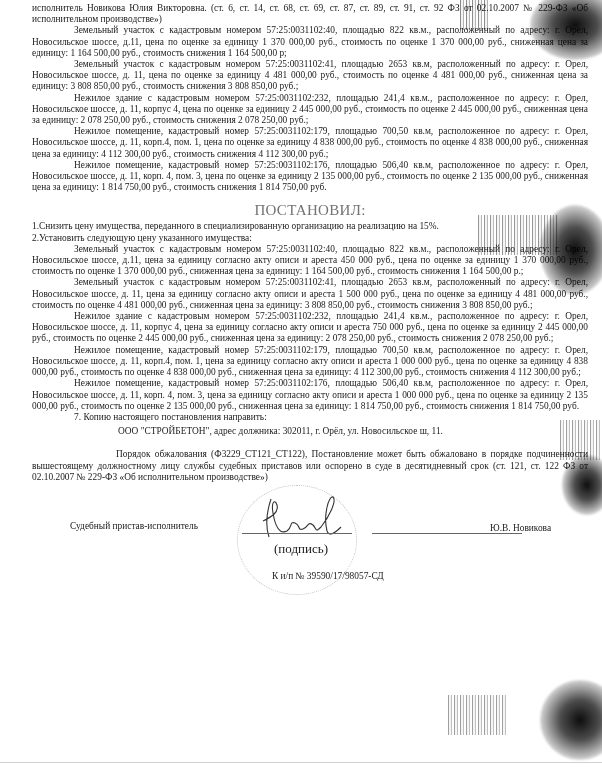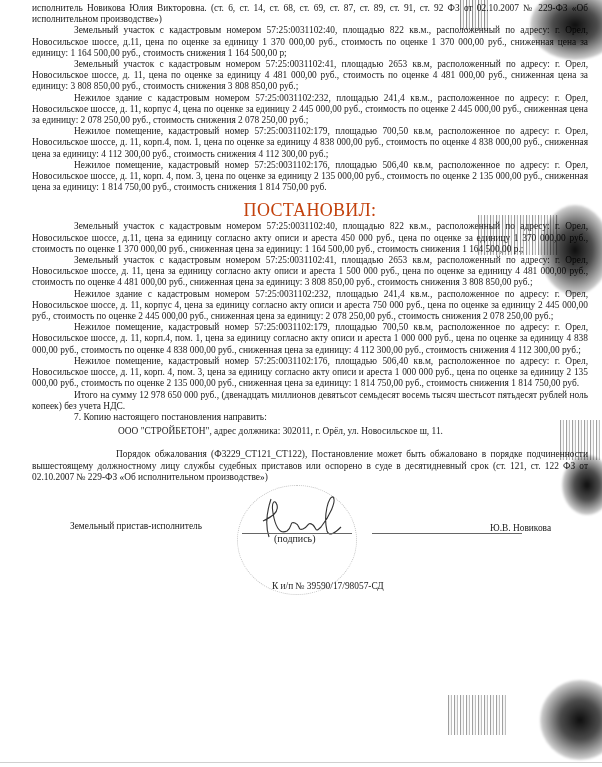--- a/index.html
+++ b/index.html
@@ -9,33 +9,33 @@
     font-family: "Liberation Serif", "DejaVu Serif", serif;
   }
   .page {
     position: absolute; left: 32px; top: 3px; width: 556px;
     font-size: 9.4px; line-height: 11.2px; text-align: justify;
   }
   .p { margin: 0; }
   .indent { text-indent: 42px; }
   .center-ind { text-indent: 82px; }
   .heading {
-    text-align: center; font-size: 18px; line-height: 18px;
-    margin: 8px 0 2px 0; letter-spacing: 0.3px; color: #c2410c;
+    text-align: center; font-size: 15px; line-height: 18px;
+    margin: 8px 0 2px 0; letter-spacing: 0.3px; color: #737373;
   }
   .addr { padding-left: 86px; margin-top: 3px; }
   .gap { height: 12px; }
   .appeal { text-indent: 84px; }
   .sig-row { position: relative; height: 70px; margin-top: 6px; }
   .sig-title { position: absolute; left: 38px; top: 32px; }
   .sig-line1 { position: absolute; left: 210px; top: 44px; width: 110px; border-top: 1px solid #666; }
   .sig-line2 { position: absolute; left: 340px; top: 44px; width: 150px; border-top: 1px solid #666; }
-  .sig-caption { position: absolute; left: 242px; top: 44px; font-size: 10px; }
+  .sig-caption { position: absolute; left: 242px; top: 54px; font-size: 13px; }
   .sig-name { position: absolute; left: 458px; top: 34px; }
-  .case-no { position: absolute; left: 240px; top: 92px; }
+  .case-no { position: absolute; left: 240px; top: 82px; }
   .stamp {
     position: absolute; left: 205px; top: -4px; width: 118px; height: 108px;
     border: 1.5px dotted #b8b8b8; border-radius: 50%; opacity: 0.85;
   }
   .signature { position: absolute; left: 225px; top: 2px; }
   .noise {
     position: absolute; pointer-events: none;
     background: repeating-linear-gradient(90deg, rgba(0,0,0,0.75) 0 1px, rgba(0,0,0,0.08) 1px 3px, rgba(0,0,0,0.5) 3px 4px, transparent 4px 6px);
     filter: blur(0.6px);
   }
@@ -56,42 +56,43 @@
     <p class="p indent">Земельный участок с кадастровым номером 57:25:0031102:40, площадью 822 кв.м., расположенный по адресу: г. Орел, Новосильское шоссе, д.11, цена по оценке за единицу 1 370 000,00 руб., стоимость по оценке 1 370 000,00 руб., сниженная цена за единицу: 1 164 500,00 руб., стоимость снижения 1 164 500,00 р;</p>
     <p class="p indent">Земельный участок с кадастровым номером 57:25:0031102:41, площадью 2653 кв.м, расположенный по адресу: г. Орел, Новосильское шоссе, д. 11, цена по оценке за единицу 4 481 000,00 руб., стоимость по оценке 4 481 000,00 руб., сниженная цена за единицу: 3 808 850,00 руб., стоимость снижения 3 808 850,00 руб.;</p>
     <p class="p indent">Нежилое здание с кадастровым номером 57:25:0031102:232, площадью 241,4 кв.м., расположенное по адресу: г. Орел, Новосильское шоссе, д. 11, корпус 4, цена по оценке за единицу 2 445 000,00 руб., стоимость по оценке 2 445 000,00 руб., сниженная цена за единицу: 2 078 250,00 руб., стоимость снижения 2 078 250,00 руб.;</p>
     <p class="p indent">Нежилое помещение, кадастровый номер 57:25:0031102:179, площадью 700,50 кв.м, расположенное по адресу: г. Орел, Новосильское шоссе, д. 11, корп.4, пом. 1, цена по оценке за единицу 4 838 000,00 руб., стоимость по оценке 4 838 000,00 руб., сниженная цена за единицу: 4 112 300,00 руб., стоимость снижения 4 112 300,00 руб.;</p>
     <p class="p indent">Нежилое помещение, кадастровый номер 57:25:0031102:176, площадью 506,40 кв.м, расположенное по адресу: г. Орел, Новосильское шоссе, д. 11, корп. 4, пом. 3, цена по оценке за единицу 2 135 000,00 руб., стоимость по оценке 2 135 000,00 руб., сниженная цена за единицу: 1 814 750,00 руб., стоимость снижения 1 814 750,00 руб.</p>
   </div>
 
 
   <div class="heading">ПОСТАНОВИЛ:</div>
 
+  <p class="p">1.Снизить цену имущества, переданного в специализированную организацию на реализацию на 15%.</p>
+  <p class="p">2.Установить следующую цену указанного имущества:</p>
 
   <div>
     <p class="p indent">Земельный участок с кадастровым номером 57:25:0031102:40, площадью 822 кв.м., расположенный по адресу: г. Орел, Новосильское шоссе, д.11, цена за единицу согласно акту описи и ареста 450 000 руб., цена по оценке за единицу 1 370 000,00 руб., стоимость по оценке 1 370 000,00 руб., сниженная цена за единицу: 1 164 500,00 руб., стоимость снижения 1 164 500,00 р.;</p>
     <p class="p indent">Земельный участок с кадастровым номером 57:25:0031102:41, площадью 2653 кв.м, расположенный по адресу: г. Орел, Новосильское шоссе, д. 11, цена за единицу согласно акту описи и ареста 1 500 000 руб., цена по оценке за единицу 4 481 000,00 руб., стоимость по оценке 4 481 000,00 руб., сниженная цена за единицу: 3 808 850,00 руб., стоимость снижения 3 808 850,00 руб.;</p>
     <p class="p indent">Нежилое здание с кадастровым номером 57:25:0031102:232, площадью 241,4 кв.м., расположенное по адресу: г. Орел, Новосильское шоссе, д. 11, корпус 4, цена за единицу согласно акту описи и ареста 750 000 руб., цена по оценке за единицу 2 445 000,00 руб., стоимость по оценке 2 445 000,00 руб., сниженная цена за единицу: 2 078 250,00 руб., стоимость снижения 2 078 250,00 руб.;</p>
     <p class="p indent">Нежилое помещение, кадастровый номер 57:25:0031102:179, площадью 700,50 кв.м, расположенное по адресу: г. Орел, Новосильское шоссе, д. 11, корп.4, пом. 1, цена за единицу согласно акту описи и ареста 1 000 000 руб., цена по оценке за единицу 4 838 000,00 руб., стоимость по оценке 4 838 000,00 руб., сниженная цена за единицу: 4 112 300,00 руб., стоимость снижения 4 112 300,00 руб.;</p>
     <p class="p indent">Нежилое помещение, кадастровый номер 57:25:0031102:176, площадью 506,40 кв.м, расположенное по адресу: г. Орел, Новосильское шоссе, д. 11, корп. 4, пом. 3, цена за единицу согласно акту описи и ареста 1 000 000 руб., цена по оценке за единицу 2 135 000,00 руб., стоимость по оценке 2 135 000,00 руб., сниженная цена за единицу: 1 814 750,00 руб., стоимость снижения 1 814 750,00 руб.</p>
   </div>
 
-  <p class="p indent">Итого на сумму 12 978 650 000 руб., (двенадцать миллионов девятьсот семьдесят восемь тысяч шестьсот пятьдесят рублей ноль копеек) без учета НДС.</p>
   <p class="p indent">7. Копию настоящего постановления направить:</p>
   <p class="p addr">ООО "СТРОЙБЕТОН", адрес должника: 302011, г. Орёл, ул. Новосильское ш, 11.</p>
 
   <div class="gap"></div>
   <p class="p appeal">Порядок обжалования (Ф3229_СТ121_СТ122), Постановление может быть обжаловано в порядке подчиненности вышестоящему должностному лицу службы судебных приставов или оспорено в суде в десятидневный срок (ст. 121, ст. 122 ФЗ от 02.10.2007 № 229-ФЗ «Об исполнительном производстве»)</p>
 
   <div class="sig-row">
     <div class="stamp"></div>
     <svg class="signature" width="90" height="52" viewBox="0 0 90 52">
       <path d="M14 8 C 10 20, 8 34, 12 46 M6 30 C 14 26, 22 22, 20 14 C 18 8, 14 10, 16 22 C 18 34, 22 44, 30 40 C 36 36, 32 30, 38 32 C 44 34, 40 40, 46 38 C 52 36, 50 30, 56 34 C 60 38, 58 42, 64 36 C 72 26, 80 10, 76 6 C 72 4, 66 24, 70 40 C 72 46, 78 42, 84 36" fill="none" stroke="#333" stroke-width="1.1"></path>
     </svg>
-    <span class="sig-title">Земельный пристав-исполнитель</span>
+    <span class="sig-title">Судебный пристав-исполнитель</span>
     <div class="sig-line1"></div>
     <div class="sig-line2"></div>
     <span class="sig-caption">(подпись)</span>
     <span class="sig-name">Ю.В. Новикова</span>
     <span class="case-no">К и/п № 39590/17/98057-СД</span>
   </div>
 </div>
 
 <div class="noise" style="left:460px; top:0; width:30px; height:30px; opacity:0.6;"></div>
 <div class="blob" style="left:530px; top:-10px; width:90px; height:70px;"></div>

